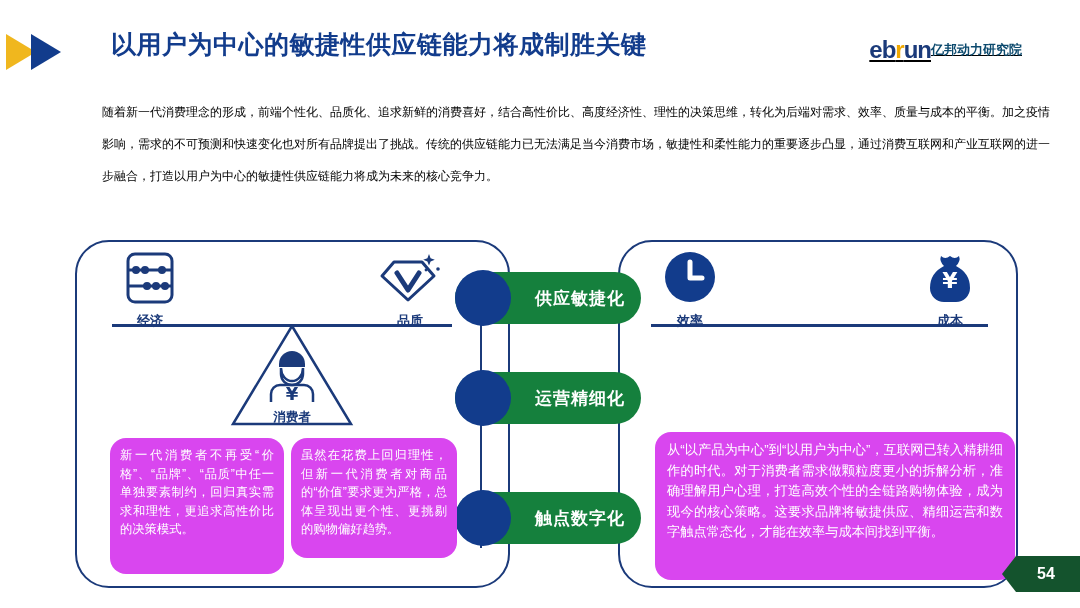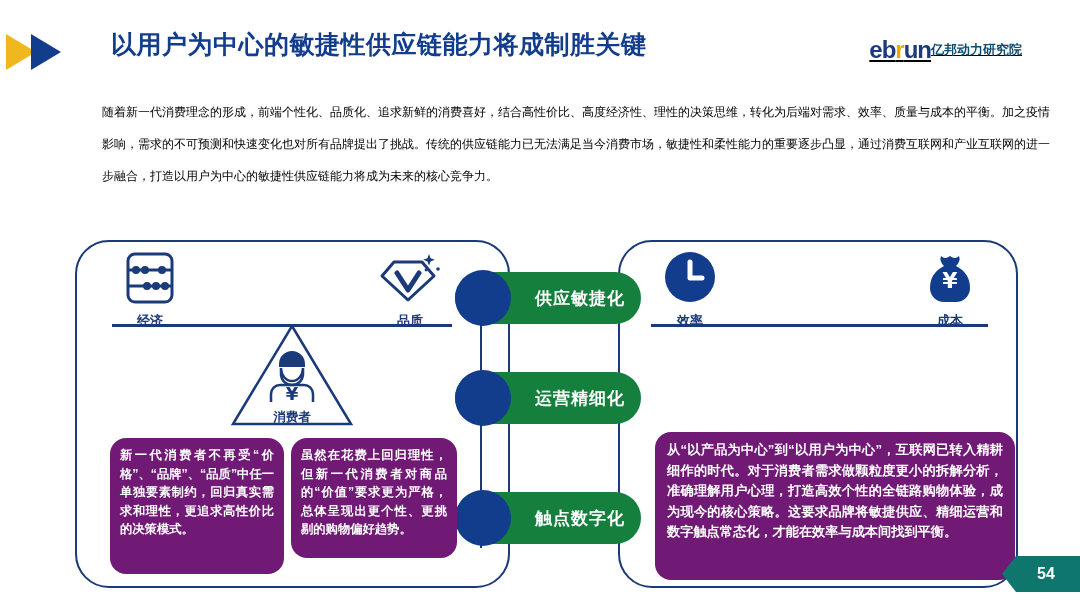--- a/index.html
+++ b/index.html
@@ -157,26 +157,26 @@
     border-radius: 50%;
     background: #123c8c;
   }
   .pill-1 { top: 40px; }  .dot-1 { top: 38px; }
   .pill-2 { top: 140px; } .dot-2 { top: 138px; }
   .pill-3 { top: 260px; text-align: right; } .dot-3 { top: 258px; }
 
   
   .callout {
     position: absolute;
-    background: #701a75;
+    background: #d946ef;
     color: #ffffff;
     border-radius: 16px;
     box-sizing: border-box;
     text-align: justify;
-    font-weight: bold;
+    font-weight: normal;
   }
   .cal-1 {
     left: 110px; top: 206px;
     width: 174px; height: 136px;
     padding: 8px 10px;
     font-size: 12.3px;
     line-height: 18.5px;
   }
   .cal-2 {
     left: 291px; top: 206px;
@@ -191,21 +191,21 @@
     padding: 8px 12px;
     font-size: 13.2px;
     line-height: 20.5px;
   }
 
   
   .pagenum {
     position: absolute;
     right: 0; bottom: 16px;
     width: 78px; height: 36px;
-    background: #0f766e;
+    background: #14532d;
     clip-path: polygon(14px 0, 78px 0, 78px 36px, 14px 36px, 0 18px);
     display: flex;
     align-items: center;
     justify-content: center;
   }
   .pagenum span {
     font-size: 16px;
     color: #ffffff;
     font-weight: bold;
     padding-left: 10px;

